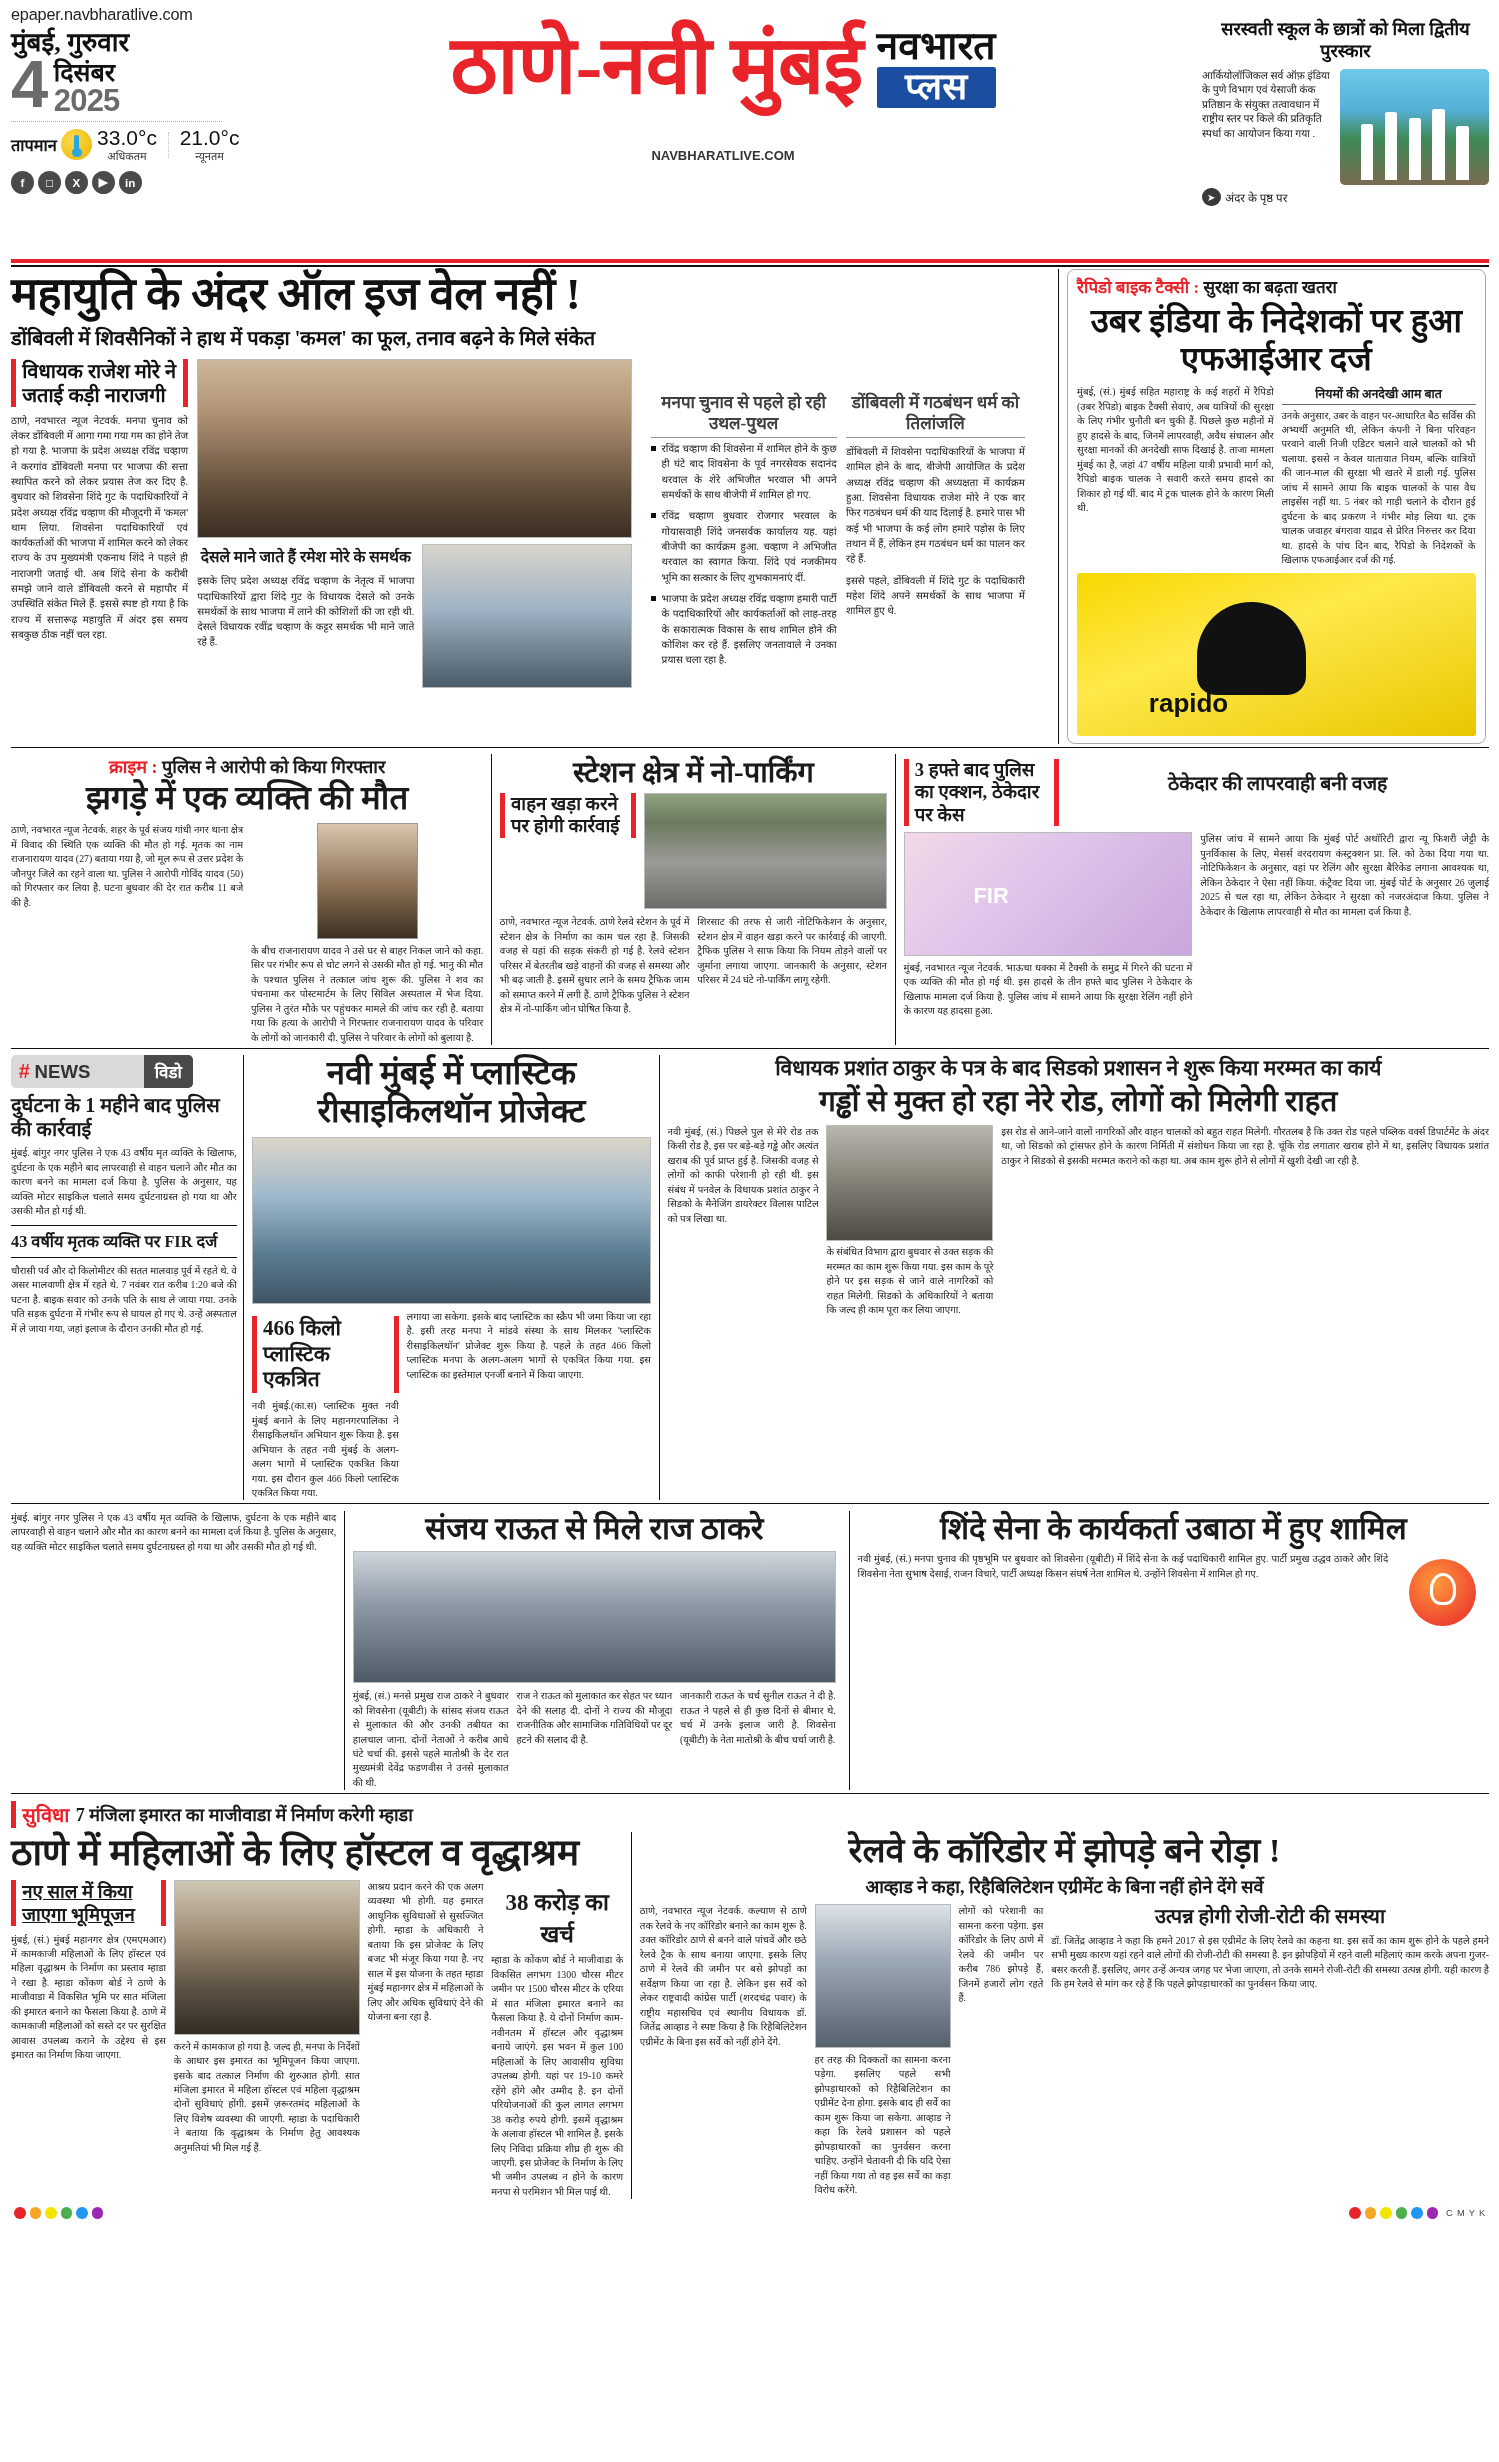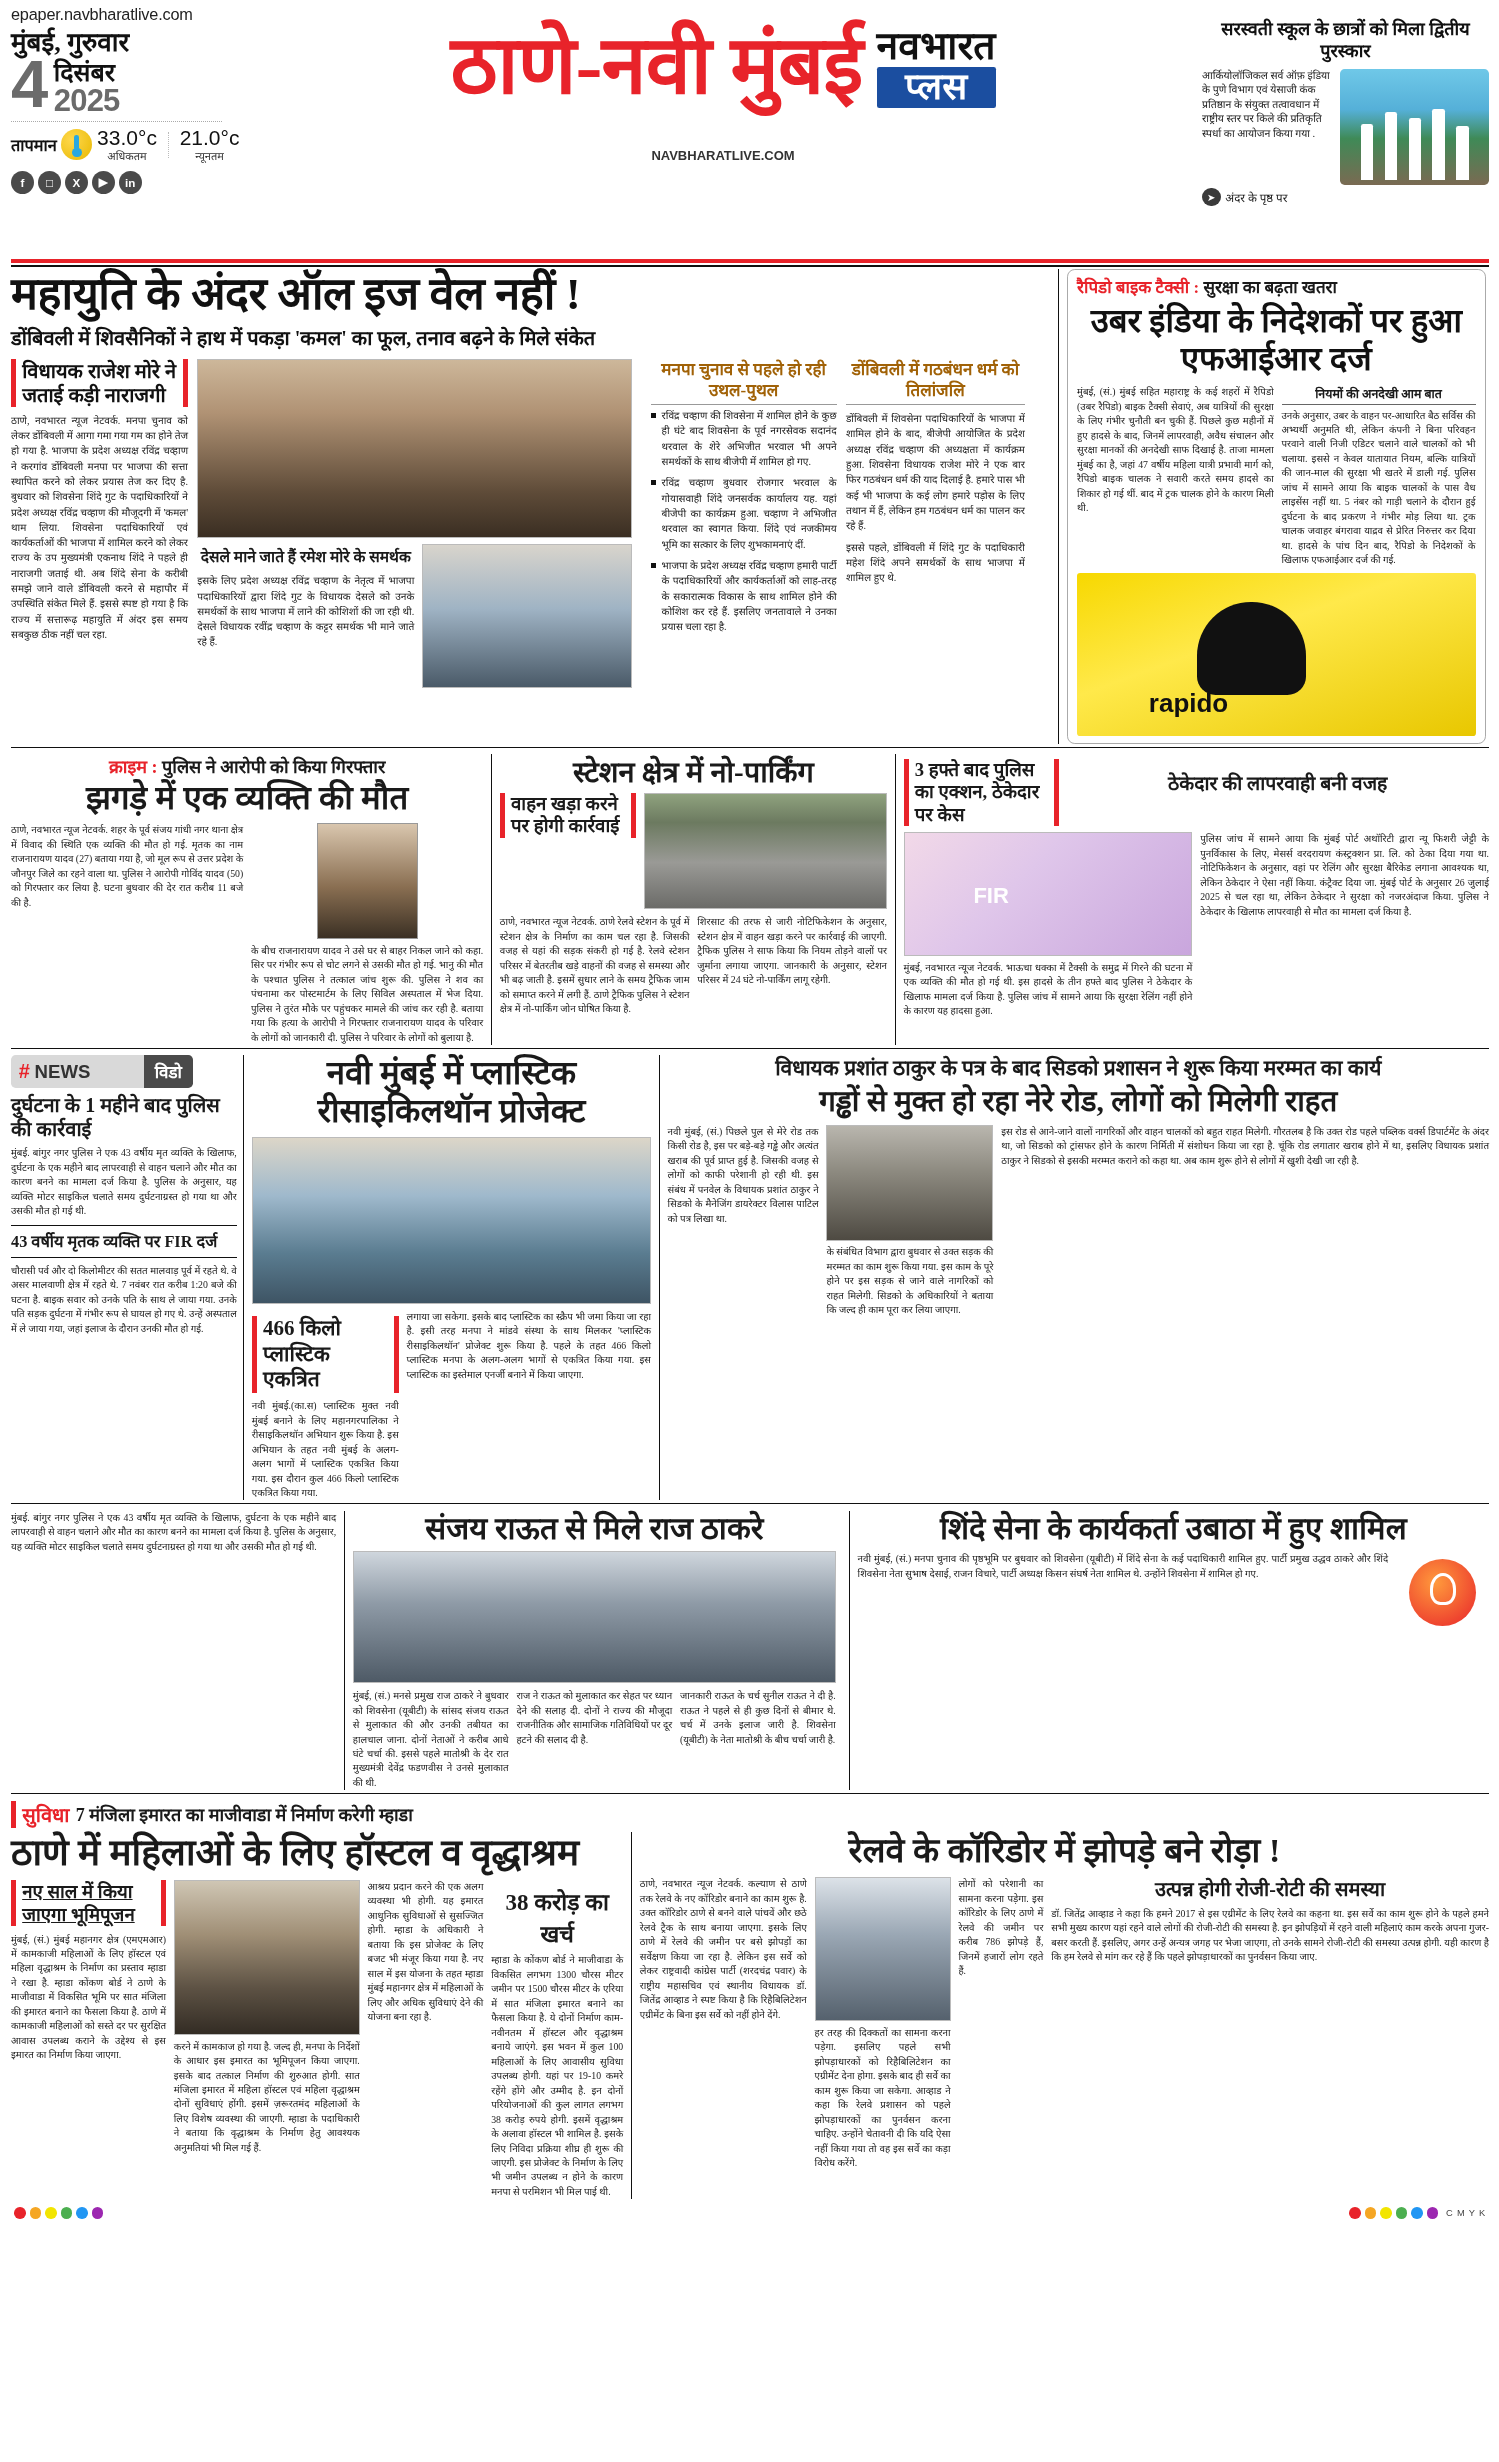--- a/index.html
+++ b/index.html
@@ -64,21 +64,21 @@
   .lead-h2 { font-size: 20px; font-weight: bold; color: #111; margin-top: 6.2px; line-height: 1.25; }
   .lead-cols { display: flex; gap: 9.3px; margin-top: 7.8px; }
   .kicker-box { width: 177px; }
   .kicker { font-size: 20px; font-weight: bold; line-height: 1.2; color: #111; border-left: 5.4px solid #e8232a; border-right: 5.4px solid #e8232a; padding: 0 6.2px; }
   .body-txt { font-size: 10.2px; line-height: 1.5; text-align: justify; color: #1c1c1c; margin-top: 6.2px; }
   .bullet-li { font-size: 10.2px; line-height: 1.5; text-align: justify; padding-left: 11px; position: relative; margin-bottom: 6.2px; }
   .bullet-li::before { content: ""; position: absolute; left: 0; top: 4.7px; width: 5.4px; height: 5.4px; background: #111; }
   .lead-photo { width: 435px; height: 179px; background: linear-gradient(180deg,#cdb79a 0%, #b09274 30%, #5e4b38 75%, #3a2e22 100%); position: relative; overflow: hidden; border: 0.8px solid #bbb; }
   .lead-photo2 { width: 210px; height: 144px; background: linear-gradient(180deg,#d8d4cc 0%,#9fb3c4 45%,#4a5a68 100%); border: 0.8px solid #bbb; }
   .cap { font-size: 15.5px; font-weight: bold; text-align: center; line-height: 1.2; margin-top: 4.7px; }
-  .col-sub { font-size: 17px; font-weight: bold; line-height: 1.25; text-align: center; color: #a16207; }
+  .col-sub { font-size: 17px; font-weight: bold; line-height: 1.25; text-align: center; color: #404040; margin-top: 33px; }
 
   .lead-right { width: 419px; }
   .rb-card { border: 1.6px solid #aaa; border-radius: 7.8px; padding: 7.8px 9.3px; }
   .rb-kick { font-size: 17px; font-weight: bold; line-height: 1.2; }
   .rb-kick .red { color: #e8232a; }
   .rb-h1 { font-size: 33px; font-weight: bold; line-height: 1.15; text-align: center; margin-top: 4.7px; color: #111; }
   .rb-two { display: flex; gap: 7.8px; margin-top: 6.2px; }
   .rb-col { flex: 1; font-size: 9.8px; line-height: 1.48; text-align: justify; }
   .rb-boxhead { font-size: 12.4px; font-weight: bold; text-align: center; border-bottom: 0.8px solid #666; padding-bottom: 2.3px; margin-bottom: 3.1px; }
   .rapido-img { width: 100%; height: 163px; background: linear-gradient(160deg,#f7d800 0%, #ffe94a 40%, #e8c700 100%); position: relative; overflow: hidden; border-radius: 3.1px; margin-top: 4.7px; }
@@ -437,20 +437,21 @@
           <div class="tiny" style="flex:1;">आश्रय प्रदान करने की एक अलग व्यवस्था भी होगी. यह इमारत आधुनिक सुविधाओं से सुसज्जित होगी. म्हाडा के अधिकारी ने बताया कि इस प्रोजेक्ट के लिए बजट भी मंजूर किया गया है. नए साल में इस योजना के तहत म्हाडा मुंबई महानगर क्षेत्र में महिलाओं के लिए और अधिक सुविधाएं देने की योजना बना रहा है.</div>
           <div style="width:132px;">
             <div class="crore-box">38 करोड़ का खर्च</div>
             <div class="tiny" style="margin-top:4.7px;">म्हाडा के कोंकण बोर्ड ने माजीवाडा के विकसित लगभग 1300 चौरस मीटर जमीन पर 1500 चौरस मीटर के एरिया में सात मंजिला इमारत बनाने का फैसला किया है. ये दोनों निर्माण काम-नवीनतम में हॉस्टल और वृद्धाश्रम बनाये जाएंगे. इस भवन में कुल 100 महिलाओं के लिए आवासीय सुविधा उपलब्ध होगी. यहां पर 19-10 कमरे रहेंगे होंगे और उम्मीद है. इन दोनों परियोजनाओं की कुल लागत लगभग 38 करोड़ रुपये होगी. इसमें वृद्धाश्रम के अलावा हॉस्टल भी शामिल है. इसके लिए निविदा प्रक्रिया शीघ्र ही शुरू की जाएगी. इस प्रोजेक्ट के निर्माण के लिए भी जमीन उपलब्ध न होने के कारण मनपा से परमिशन भी मिल पाई थी.</div>
           </div>
         </div>
       </div>
 
       <div class="r5b">
         <div class="h5b">रेलवे के कॉरिडोर में झोपड़े बने रोड़ा !</div>
+        <div class="h5b-sub">आव्हाड ने कहा, रिहैबिलिटेशन एग्रीमेंट के बिना नहीं होने देंगे सर्वे</div>
         <div style="display:flex;gap:7.8px;margin-top:6.2px;">
           <div class="tiny" style="width:167px;">ठाणे, नवभारत न्यूज नेटवर्क. कल्याण से ठाणे तक रेलवे के नए कॉरिडोर बनाने का काम शुरू है. उक्त कॉरिडोर ठाणे से बनने वाले पांचवें और छठे रेलवे ट्रैक के साथ बनाया जाएगा. इसके लिए ठाणे में रेलवे की जमीन पर बसे झोपड़ों का सर्वेक्षण किया जा रहा है. लेकिन इस सर्वे को लेकर राष्ट्रवादी कांग्रेस पार्टी (शरदचंद्र पवार) के राष्ट्रीय महासचिव एवं स्थानीय विधायक डॉ. जितेंद्र आव्हाड ने स्पष्ट किया है कि रिहैबिलिटेशन एग्रीमेंट के बिना इस सर्वे को नहीं होने देंगे.</div>
           <div style="width:136px;">
             <div class="ph-letter"></div>
             <div class="tiny" style="margin-top:4.7px;">हर तरह की दिक्कतों का सामना करना पड़ेगा. इसलिए पहले सभी झोपड़ाधारकों को रिहैबिलिटेशन का एग्रीमेंट देना होगा. इसके बाद ही सर्वे का काम शुरू किया जा सकेगा. आव्हाड ने कहा कि रेलवे प्रशासन को पहले झोपड़ाधारकों का पुनर्वसन करना चाहिए. उन्होंने चेतावनी दी कि यदि ऐसा नहीं किया गया तो वह इस सर्वे का कड़ा विरोध करेंगे.</div>
           </div>
           <div class="tiny" style="width:85px;">लोगों को परेशानी का सामना करना पड़ेगा. इस कॉरिडोर के लिए ठाणे में रेलवे की जमीन पर करीब 786 झोपड़े हैं, जिनमें हजारों लोग रहते हैं.</div>
           <div style="flex:1;">
             <div class="roti-h">उत्पन्न होगी रोजी-रोटी की समस्या</div>
             <div class="tiny" style="margin-top:4.7px;">डॉ. जितेंद्र आव्हाड ने कहा कि हमने 2017 से इस एग्रीमेंट के लिए रेलवे का कहना था. इस सर्वे का काम शुरू होने के पहले हमने सभी मुख्य कारण यहां रहने वाले लोगों की रोजी-रोटी की समस्या है. इन झोपड़ियों में रहने वाली महिलाएं काम करके अपना गुजर-बसर करती हैं. इसलिए, अगर उन्हें अन्यत्र जगह पर भेजा जाएगा, तो उनके सामने रोजी-रोटी की समस्या उत्पन्न होगी. यही कारण है कि हम रेलवे से मांग कर रहे हैं कि पहले झोपड़ाधारकों का पुनर्वसन किया जाए.</div>

